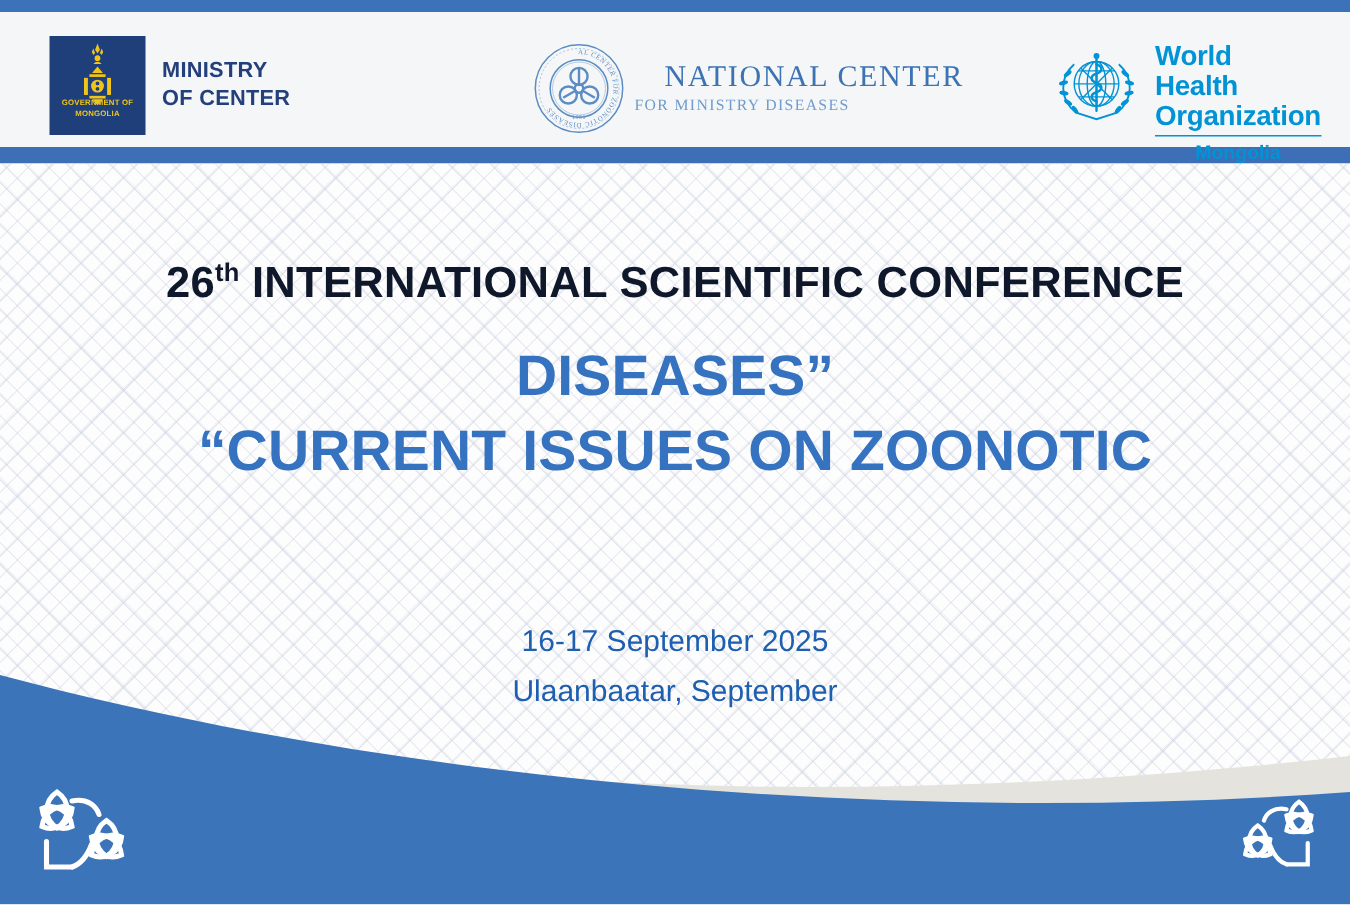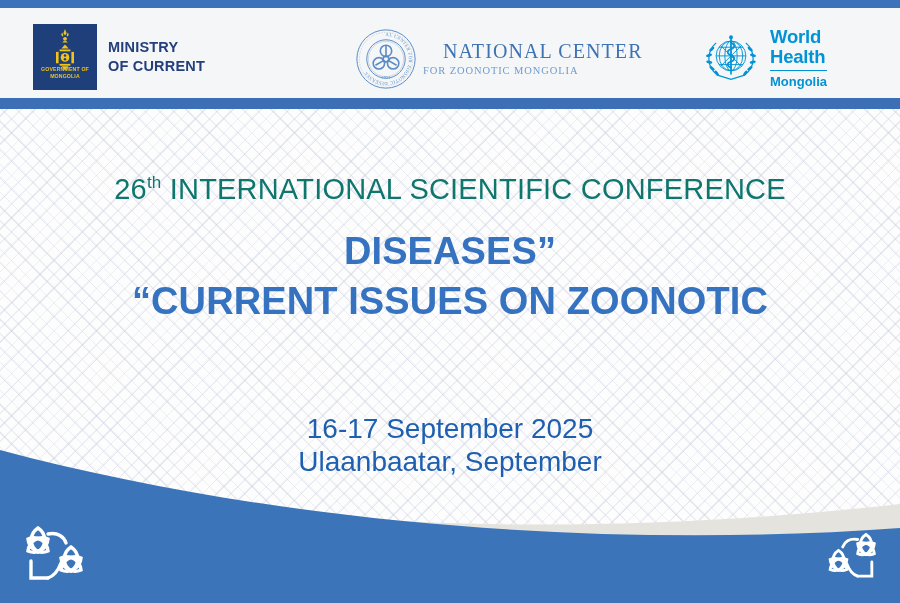--- a/index.html
+++ b/index.html
@@ -196,23 +196,23 @@
 
   
   .headline {
     position: absolute;
     left: 0;
     top: 173px;
     width: 900px;
     text-align: center;
   }
   .conf-line {
-    color: #0f766e;
+    color: #0f172a;
     font-size: 29px;
-    font-weight: normal;
+    font-weight: bold;
     letter-spacing: 0.2px;
     white-space: nowrap;
   }
   .conf-line .ord {
     font-size: 17px;
     vertical-align: super;
     line-height: 0;
   }
   .theme {
     margin-top: 20px;
@@ -224,21 +224,21 @@
   }
 
   
   .meta {
     position: absolute;
     left: 0;
     top: 412px;
     width: 900px;
     text-align: center;
     color: #1e5fb0;
-    font-size: 28px;
+    font-size: 20px;
     line-height: 33px;
   }
 
   
   .waves {
     position: absolute;
     left: 0;
     top: 430px;
     width: 900px;
     height: 173px;
@@ -303,21 +303,21 @@
             <circle cx="32" cy="32.2" r="1.25"></circle>
           </g>
         </svg>
         <div class="gov-txt">
           <div>GOVERNMENT OF</div>
           <div>MONGOLIA</div>
         </div>
       </div>
       <div class="moh-text">
         <div>MINISTRY</div>
-        <div>OF CURRENT</div>
+        <div>OF CENTER</div>
       </div>
     </div>
 
     <div class="ncz">
       <svg class="ncz-seal" viewBox="0 0 100 100">
         <circle cx="50" cy="50" r="47" fill="none" stroke="#5c8cc4" stroke-width="1.6"></circle>
         <circle cx="50" cy="50" r="43" fill="none" stroke="#8fb3d8" stroke-width="0.8" stroke-dasharray="2.2 2.2"></circle>
         <circle cx="50" cy="50" r="31" fill="none" stroke="#5c8cc4" stroke-width="1.6"></circle>
         <circle cx="50" cy="50" r="28.5" fill="none" stroke="#8fb3d8" stroke-width="0.7"></circle>
         <defs>
@@ -333,21 +333,21 @@
           <circle cx="61.5" cy="57" r="9.2"></circle>
           <circle cx="50" cy="50" r="4.6"></circle>
           <path d="M50 46.2 L50 28"></path>
           <path d="M46.6 52.2 L33 60"></path>
           <path d="M53.4 52.2 L67 60"></path>
         </g>
         <text x="50" y="83" text-anchor="middle" font-family="Liberation Serif, serif" font-size="6.4" fill="#5c8cc4" letter-spacing="0.6">1951</text>
       </svg>
       <div class="ncz-text">
         <div class="ncz-line1">NATIONAL CENTER</div>
-        <div class="ncz-line2">FOR ZOONOTIC MONGOLIA</div>
+        <div class="ncz-line2">FOR MINISTRY DISEASES</div>
       </div>
     </div>
 
     <div class="who">
       <svg class="who-emblem" viewBox="0 0 100 100">
         <g stroke="#0093d5" fill="none" stroke-width="1.5">
 
           <circle cx="50" cy="45" r="24"></circle>
           <ellipse cx="50" cy="45" rx="10" ry="24"></ellipse>
           <ellipse cx="50" cy="45" rx="19" ry="24"></ellipse>
@@ -379,20 +379,21 @@
         </g>
 
         <g stroke="#0093d5" fill="none" stroke-width="2.6" stroke-linecap="round">
           <path d="M50 16 L50 74"></path>
           <path d="M50 24 c7 2 7 8 0 10 c-7 2 -7 8 0 10 c7 2 7 8 0 10 c-7 2 -7 8 0 10"></path>
         </g>
         <circle cx="50" cy="15" r="3.2" fill="#0093d5"></circle>
       </svg>
       <div class="who-text">
         <div class="who-name">World Health</div>
+        <div class="who-name">Organization</div>
         <div class="who-divider"></div>
         <div class="who-country">Mongolia</div>
       </div>
     </div>
   </div>
 
   <div class="headline">
     <div class="conf-line"><span>26</span><span class="ord">th</span><span> INTERNATIONAL SCIENTIFIC CONFERENCE</span></div>
     <div class="theme">
       <div>DISEASES”</div>

